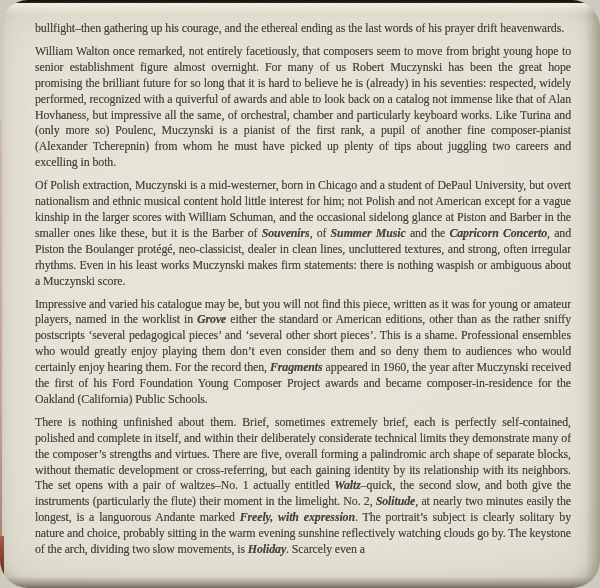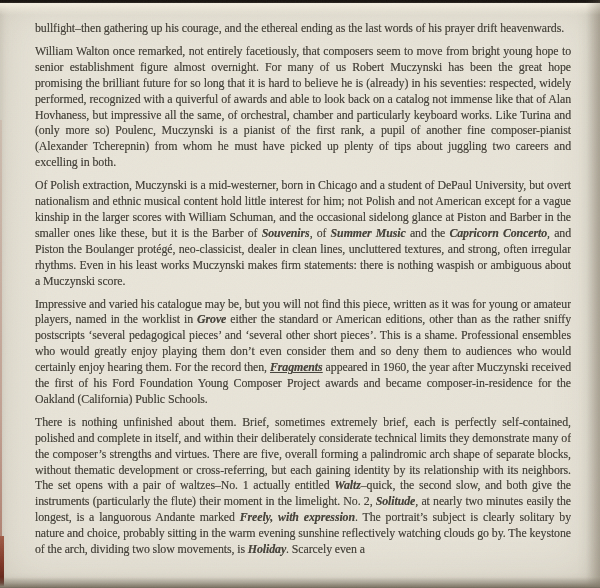--- a/index.html
+++ b/index.html
@@ -5,20 +5,21 @@
   html,body{margin:0;padding:0;}
   body{
     width:600px;height:588px;overflow:hidden;
     background:#cfcabf;
     font-family:"Liberation Serif","DejaVu Serif",serif;
   }
   .page{
     position:relative;width:600px;height:588px;overflow:hidden;
     background:radial-gradient(ellipse 130% 110% at 45% 40%, #eae6da 0%, #e6e2d6 55%, #dcd7ca 92%, #d2cdc0 100%);
     box-shadow:inset 0 0 46px rgba(118,108,88,0.22), inset -9px 0 14px rgba(110,100,85,0.20), inset 0 -6px 10px rgba(100,92,78,0.18);
+    border-radius:28px;
   }
   .edge-top{
     position:absolute;top:0;left:0;width:600px;height:4px;
     background:linear-gradient(to bottom,#14100c 0%,#1b1612 60%,rgba(27,22,18,0) 100%);
   }
   .band-highlight{
     position:absolute;top:3px;left:0;width:600px;height:12px;
     background:linear-gradient(to bottom,#f6f1e3 0%,rgba(246,241,227,0) 100%);
   }
   .edge-bottom{
@@ -41,21 +42,21 @@
     position:absolute;left:35px;top:21px;width:536px;height:562px;
     overflow:hidden;
     color:#45423a;
     font-size:11.9px;line-height:15.9px;letter-spacing:-0.1px;
     text-align:justify;
     text-shadow:0 0 0.5px rgba(64,58,50,0.55);
   }
   .content p{margin:0 0 7px 0;padding:0;}
   .content p:last-child{margin-bottom:16px;}
   .it{font-style:italic;font-weight:bold;}
-  .bi{font-style:italic;font-weight:bold;text-decoration:underline;}
+  .bi{font-style:italic;font-weight:bold;}
   .noise{position:absolute;left:0;top:0;width:600px;height:588px;opacity:0.05;pointer-events:none;}
 </style>
 </head>
 <body>
 
 <div class="page">
 
   <div class="edge-top"></div>
   <div class="band-highlight"></div>
 

